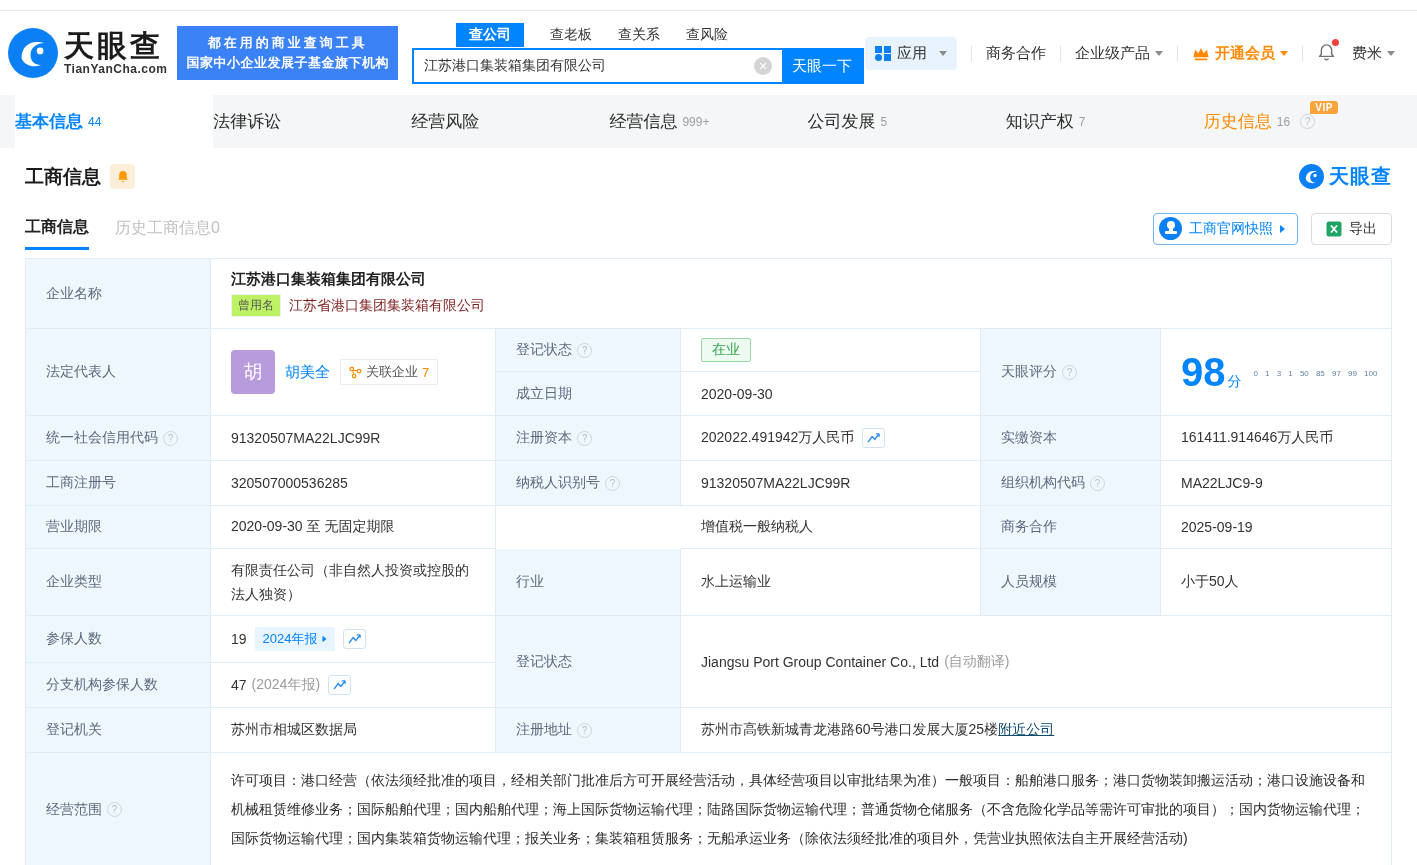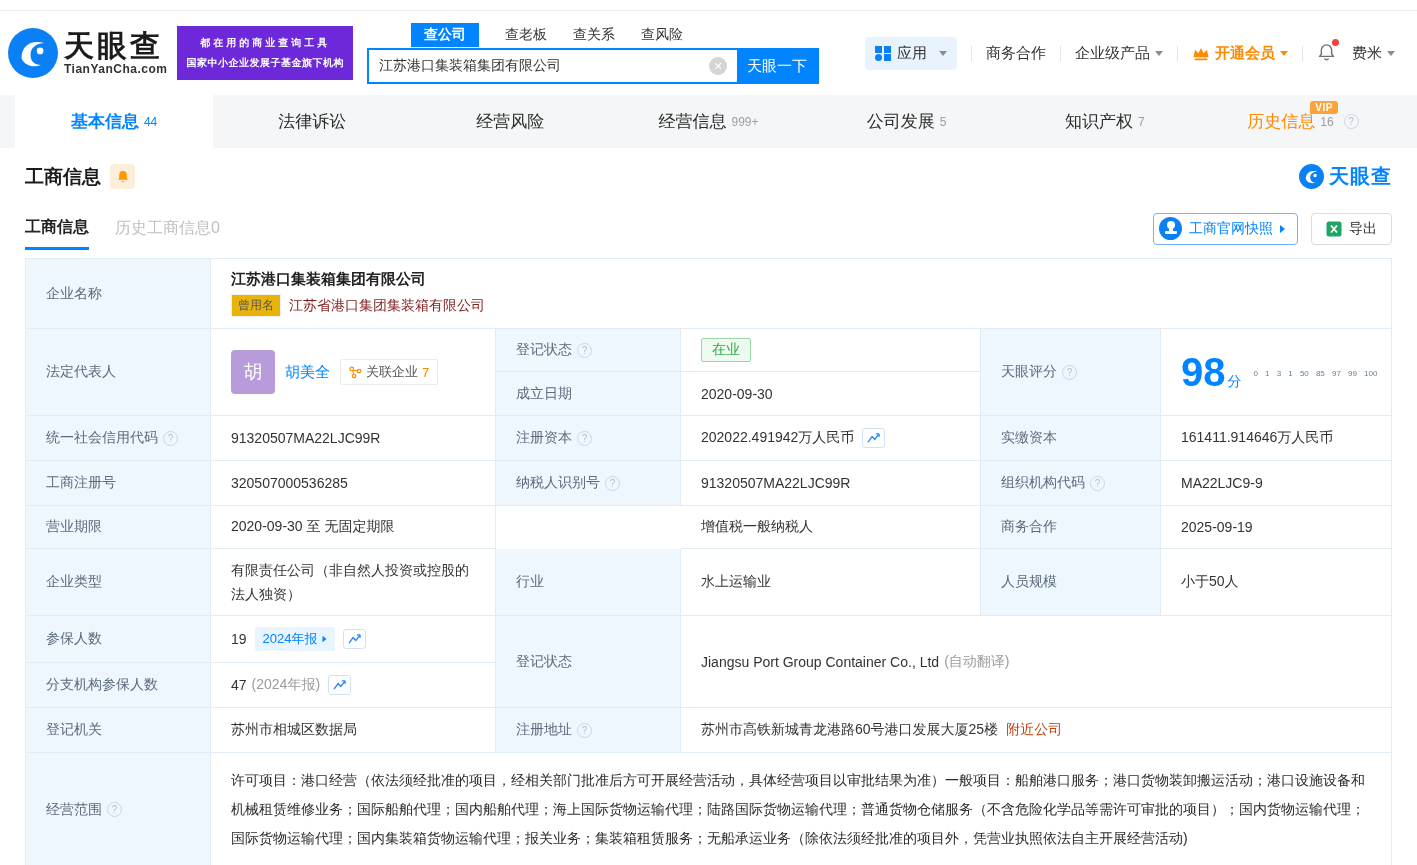--- a/index.html
+++ b/index.html
@@ -8,22 +8,22 @@
 
   
   .topline { height:11px; border-bottom:1px solid #ececec; }
 
   
   .header { height:84px; display:flex; align-items:center; padding-left:8px; }
   .logo { display:flex; align-items:center; gap:6px; }
   .logo-swirl { width:50px; height:50px; }
   .logo-txt .brand { font-size:30px; font-weight:bold; color:#1b1b1b; letter-spacing:3px; line-height:32px;}
   .logo-txt .domain { font-size:12px; font-weight:bold; color:#333; letter-spacing:.5px;}
-  .slogan { margin-left:10px; background:#6d28d9; color:#fff; text-align:center;
-    padding:7px 9px; font-weight:bold; line-height:20px; font-size:10px;}
+  .slogan { margin-left:10px; background:#3b82f6; color:#fff; text-align:center;
+    padding:7px 9px; font-weight:bold; line-height:20px; font-size:13px;}
   .slogan .l1{ letter-spacing:3px; }
   .slogan .l2{ letter-spacing:.5px; }
 
   .search-wrap { margin-left:14px; width:452px; }
   .search-tabs { display:flex; align-items:center; gap:26px; height:26px; font-size:14px;margin-left:44px;}
   .search-tab { color:#333; cursor:pointer; }
   .search-tab.active { background:#0084ff; color:#fff; padding:3px 13px; font-weight:bold;}
   .search-box { display:flex; border:2px solid #0084ff; height:36px; }
   .search-box input { flex:1; border:none; outline:none; padding:0 10px; font-size:14px; color:#333;
      font-family:"Liberation Sans","DejaVu Sans",sans-serif;}
@@ -44,21 +44,21 @@
   .caret.orange{ border-top-color:#ff8a00; }
   .hitem { cursor:pointer; display:flex; align-items:center; }
   .vip-link { color:#ff8a00; font-weight:bold; }
   .crown-ic { width:18px; height:15px; margin-right:5px; }
   .bell-wrap { position:relative; cursor:pointer; margin-right:10px;}
   .bell-ic { width:19px; height:20px; }
   .red-dot { position:absolute; top:-3px; right:-3px; width:7px; height:7px; border-radius:50%; background:#f53f3f;}
 
   
   .navbar { background:#f5f6f7; height:53px; display:flex; padding:0 15px; }
-  .ntab { flex:1; display:flex; align-items:center; justify-content:center; gap:5px;
+  .ntab { flex:1; display:flex; align-items:center; justify-content:flex-start; gap:5px;
     font-size:17px; color:#2b2b2b; cursor:pointer; position:relative;}
   .ntab .cnt { font-size:12px; color:#9aa0a6; }
   .ntab.active { background:#fff; color:#0084ff; font-weight:bold; }
   .ntab.active .cnt { color:#0084ff; font-weight:normal;}
   .ntab.hist { color:#ff8a00; }
   .vipbadge { position:absolute; top:6px; right:64px; background:#f9a43c; color:#fff;
     font-size:10px; font-weight:bold; padding:1px 5px; border-radius:3px 3px 3px 0; letter-spacing:.5px;}
   .q { display:inline-block; width:15px; height:15px; border:1px solid #ccd6e0; border-radius:50%;
     color:#b4c0cc; font-size:10px; line-height:14px; text-align:center; margin-left:5px; flex:none;}
   .q::after{ content:"?"; }
@@ -101,21 +101,21 @@
     grid-template-rows:70px 43px 44px 45px 45px 43px 67px 47px 45px 45px 1fr; }
   .cell { border-right:1px solid #e2ecf5; border-bottom:1px solid #e2ecf5; padding:0 20px;
     display:flex; align-items:center; }
   .cell.no-r { border-right:none; }
   .lblc { background:#eff7fe; color:#5b6a7c; }
   .valc { background:#fff; color:#333; }
 
   .cname { flex-direction:column; align-items:flex-start; justify-content:center; gap:5px;}
   .cname .nm { font-size:15px; font-weight:bold; color:#222;}
   .former { display:flex; align-items:center; gap:8px; }
-  .fm-tag { background:#eab308; border:1px solid #efefef; color:#555; font-size:12px; padding:2px 6px;}
+  .fm-tag { background:#bef264; border:1px solid #efefef; color:#555; font-size:12px; padding:2px 6px;}
   .fm-txt { color:#7f1d1d; font-size:14px; }
 
   .rep { gap:10px; }
   .avatar { width:44px; height:44px; border-radius:4px; background:#b79bdb; color:#fff; font-size:19px;
     display:flex; align-items:center; justify-content:center; flex:none; cursor:pointer;}
   .replink { color:#0084ff; font-size:15px; cursor:pointer;}
   .rel-tag { display:flex; align-items:center; gap:4px; border:1px solid #ebebeb; border-radius:2px;
     padding:3px 8px; font-size:13px; color:#555; cursor:pointer;}
   .rel-tag svg { width:13px; height:13px; }
   .rel-cnt { color:#ff8a00; }
@@ -133,21 +133,21 @@
   .curve-grid svg{ position:absolute; inset:0; }
   .ticks { display:flex; justify-content:space-between; font-size:8px; color:#5f7fa0; margin-top:2px; }
 
   .trend { width:23px; height:20px; border:1px solid #cfe3f5; border-radius:3px; display:flex;
     align-items:center; justify-content:center; margin-left:8px; cursor:pointer; flex:none; background:#fff;}
   .ann-tag { background:#e8f4ff; color:#0084ff; font-size:13px; padding:3px 8px; border-radius:2px;
     display:flex; align-items:center; gap:4px; margin-left:8px; cursor:pointer;}
   .ann-tag .tri-r{ border-left-color:#0084ff; transform:scale(.8);}
   .gray-note { color:#9b9b9b; margin-left:5px; }
   .wrapcell { line-height:24px; padding-top:10px; padding-bottom:10px; align-items:flex-start; flex-direction:column; justify-content:center;}
-  .addr-link { color:#c2410c; margin-left:8px; cursor:pointer; }
+  .addr-link { color:#0c4a6e; margin-left:0; cursor:pointer;text-decoration:underline; }
   .scope { align-items:flex-start; padding:13px 20px; line-height:29px; color:#2b2b2b; display:block;}
 </style>
 </head>
 <body>
 
 <div class="topline"></div>
 
 <div class="header">
   <div class="logo">
     <svg class="logo-swirl" viewBox="0 0 24 24">

